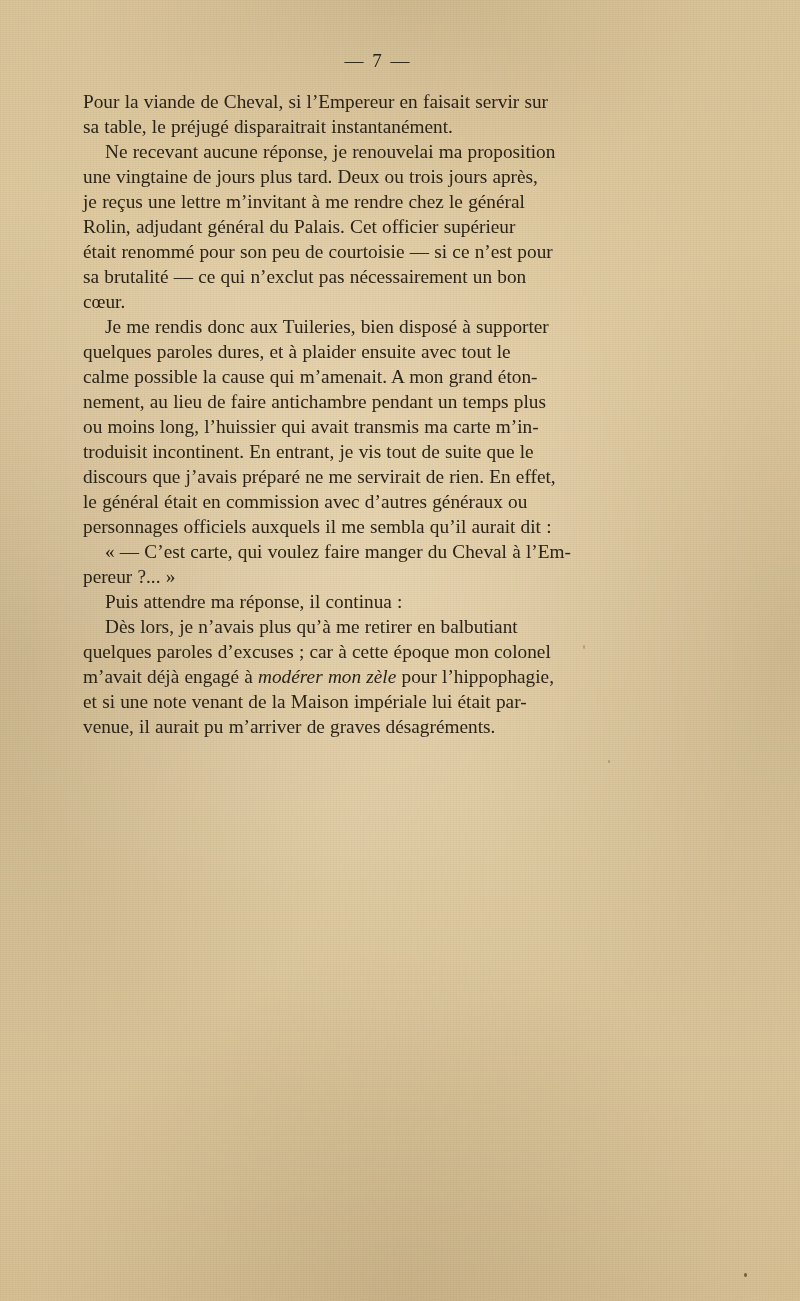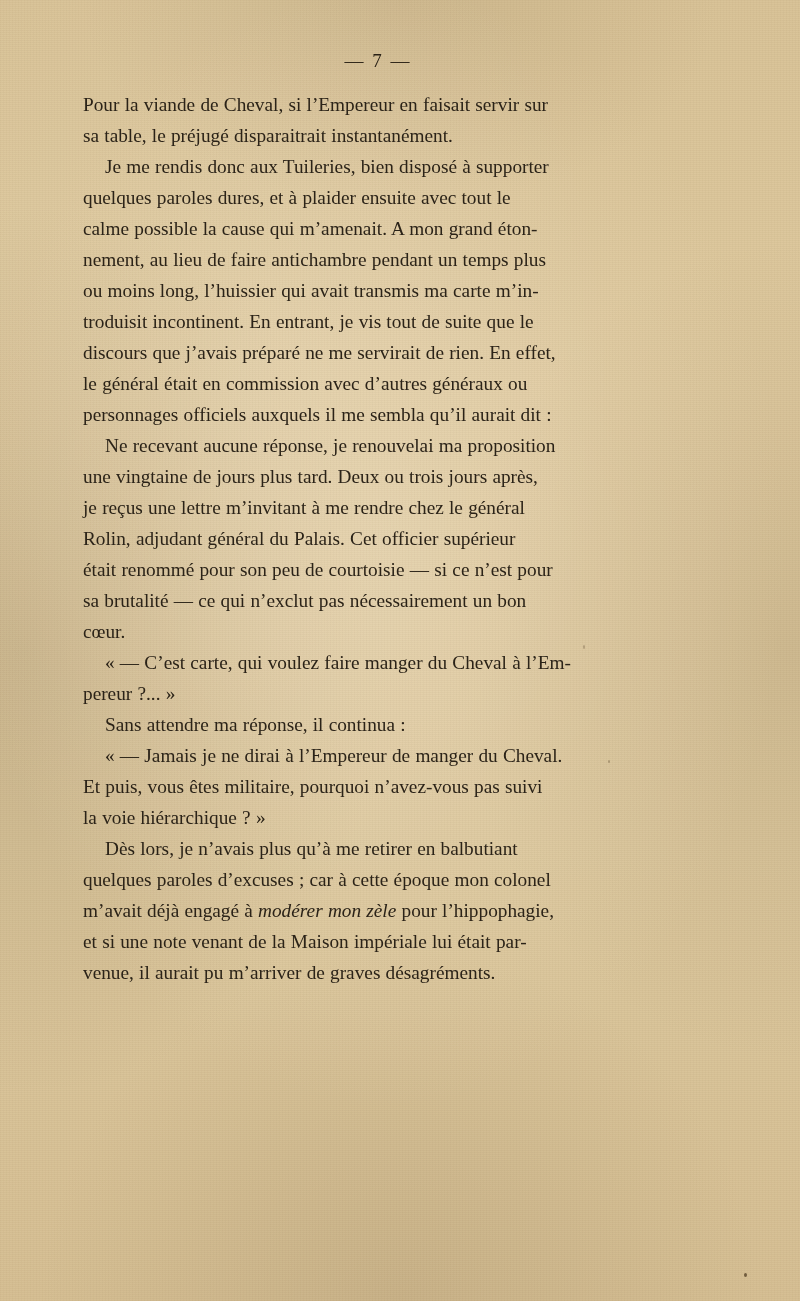--- a/index.html
+++ b/index.html
@@ -55,21 +55,21 @@
     text-align: center;
     font-size: 19px;
     letter-spacing: 2px;
     padding-top: 50px;
     color: #2a2216;
   }
 
   .body-text {
     margin-top: 17px;
     font-size: 19.3px;
-    line-height: 31px;
+    line-height: 25px;
     text-align: justify;
     text-justify: inter-word;
     color: #2b2318;
     -webkit-font-smoothing: antialiased;
   }
 
   .body-text p {
     margin: 0;
     text-indent: 22px;
     white-space: pre-wrap;
@@ -104,42 +104,39 @@
   <div class="speck" style="left:608px; top:760px; width:2px; height:3px; opacity:0.45;"></div>
   <div class="speck" style="left:583px; top:645px; width:2px; height:4px; opacity:0.40;"></div>
 
   <div class="content">
 
     <div class="folio">— 7 —</div>
 
     <div class="body-text" id="body-text">
         <p class="noindent">Pour la viande de Cheval, si l’Empereur en faisait servir sur
 sa table, le préjugé disparaitrait instantanément.</p>
+        <p>Ne recevant aucune réponse, je renouvelai ma proposition
+une vingtaine de jours plus tard. Deux ou trois jours après,
+je reçus une lettre m’invitant à me rendre chez le général
+Rolin, adjudant général du Palais. Cet officier supérieur
+était renommé pour son peu de courtoisie — si ce n’est pour
+sa brutalité — ce qui n’exclut pas nécessairement un bon
+cœur.</p>
         <p>Je me rendis donc aux Tuileries, bien disposé à supporter
 quelques paroles dures, et à plaider ensuite avec tout le
 calme possible la cause qui m’amenait. A mon grand éton-
 nement, au lieu de faire antichambre pendant un temps plus
 ou moins long, l’huissier qui avait transmis ma carte m’in-
 troduisit incontinent. En entrant, je vis tout de suite que le
 discours que j’avais préparé ne me servirait de rien. En effet,
 le général était en commission avec d’autres généraux ou
 personnages officiels auxquels il me sembla qu’il aurait dit :</p>
-        <p>Ne recevant aucune réponse, je renouvelai ma proposition
-une vingtaine de jours plus tard. Deux ou trois jours après,
-je reçus une lettre m’invitant à me rendre chez le général
-Rolin, adjudant général du Palais. Cet officier supérieur
-était renommé pour son peu de courtoisie — si ce n’est pour
-sa brutalité — ce qui n’exclut pas nécessairement un bon
-cœur.</p>
         <p>« — C’est carte, qui voulez faire manger du Cheval à l’Em-
 pereur ?... »</p>
-        <p>Sans attendre ma réponse, il continua :</p>
-        <p>« — Jamais je ne dirai à l’Empereur de manger du Cheval.
-Et puis, vous êtes militaire, pourquoi n’avez-vous pas suivi
-la voie hiérarchique ? »</p>
+        <p>Puis attendre ma réponse, il continua :</p>
         <p>Dès lors, je n’avais plus qu’à me retirer en balbutiant
 quelques paroles d’excuses ; car à cette époque mon colonel
 m’avait déjà engagé à <em class="emph">modérer mon zèle</em> pour l’hippophagie,
 et si une note venant de la Maison impériale lui était par-
 venue, il aurait pu m’arriver de graves désagréments.</p>
       </div>
 
   </div>
 </div>
 

